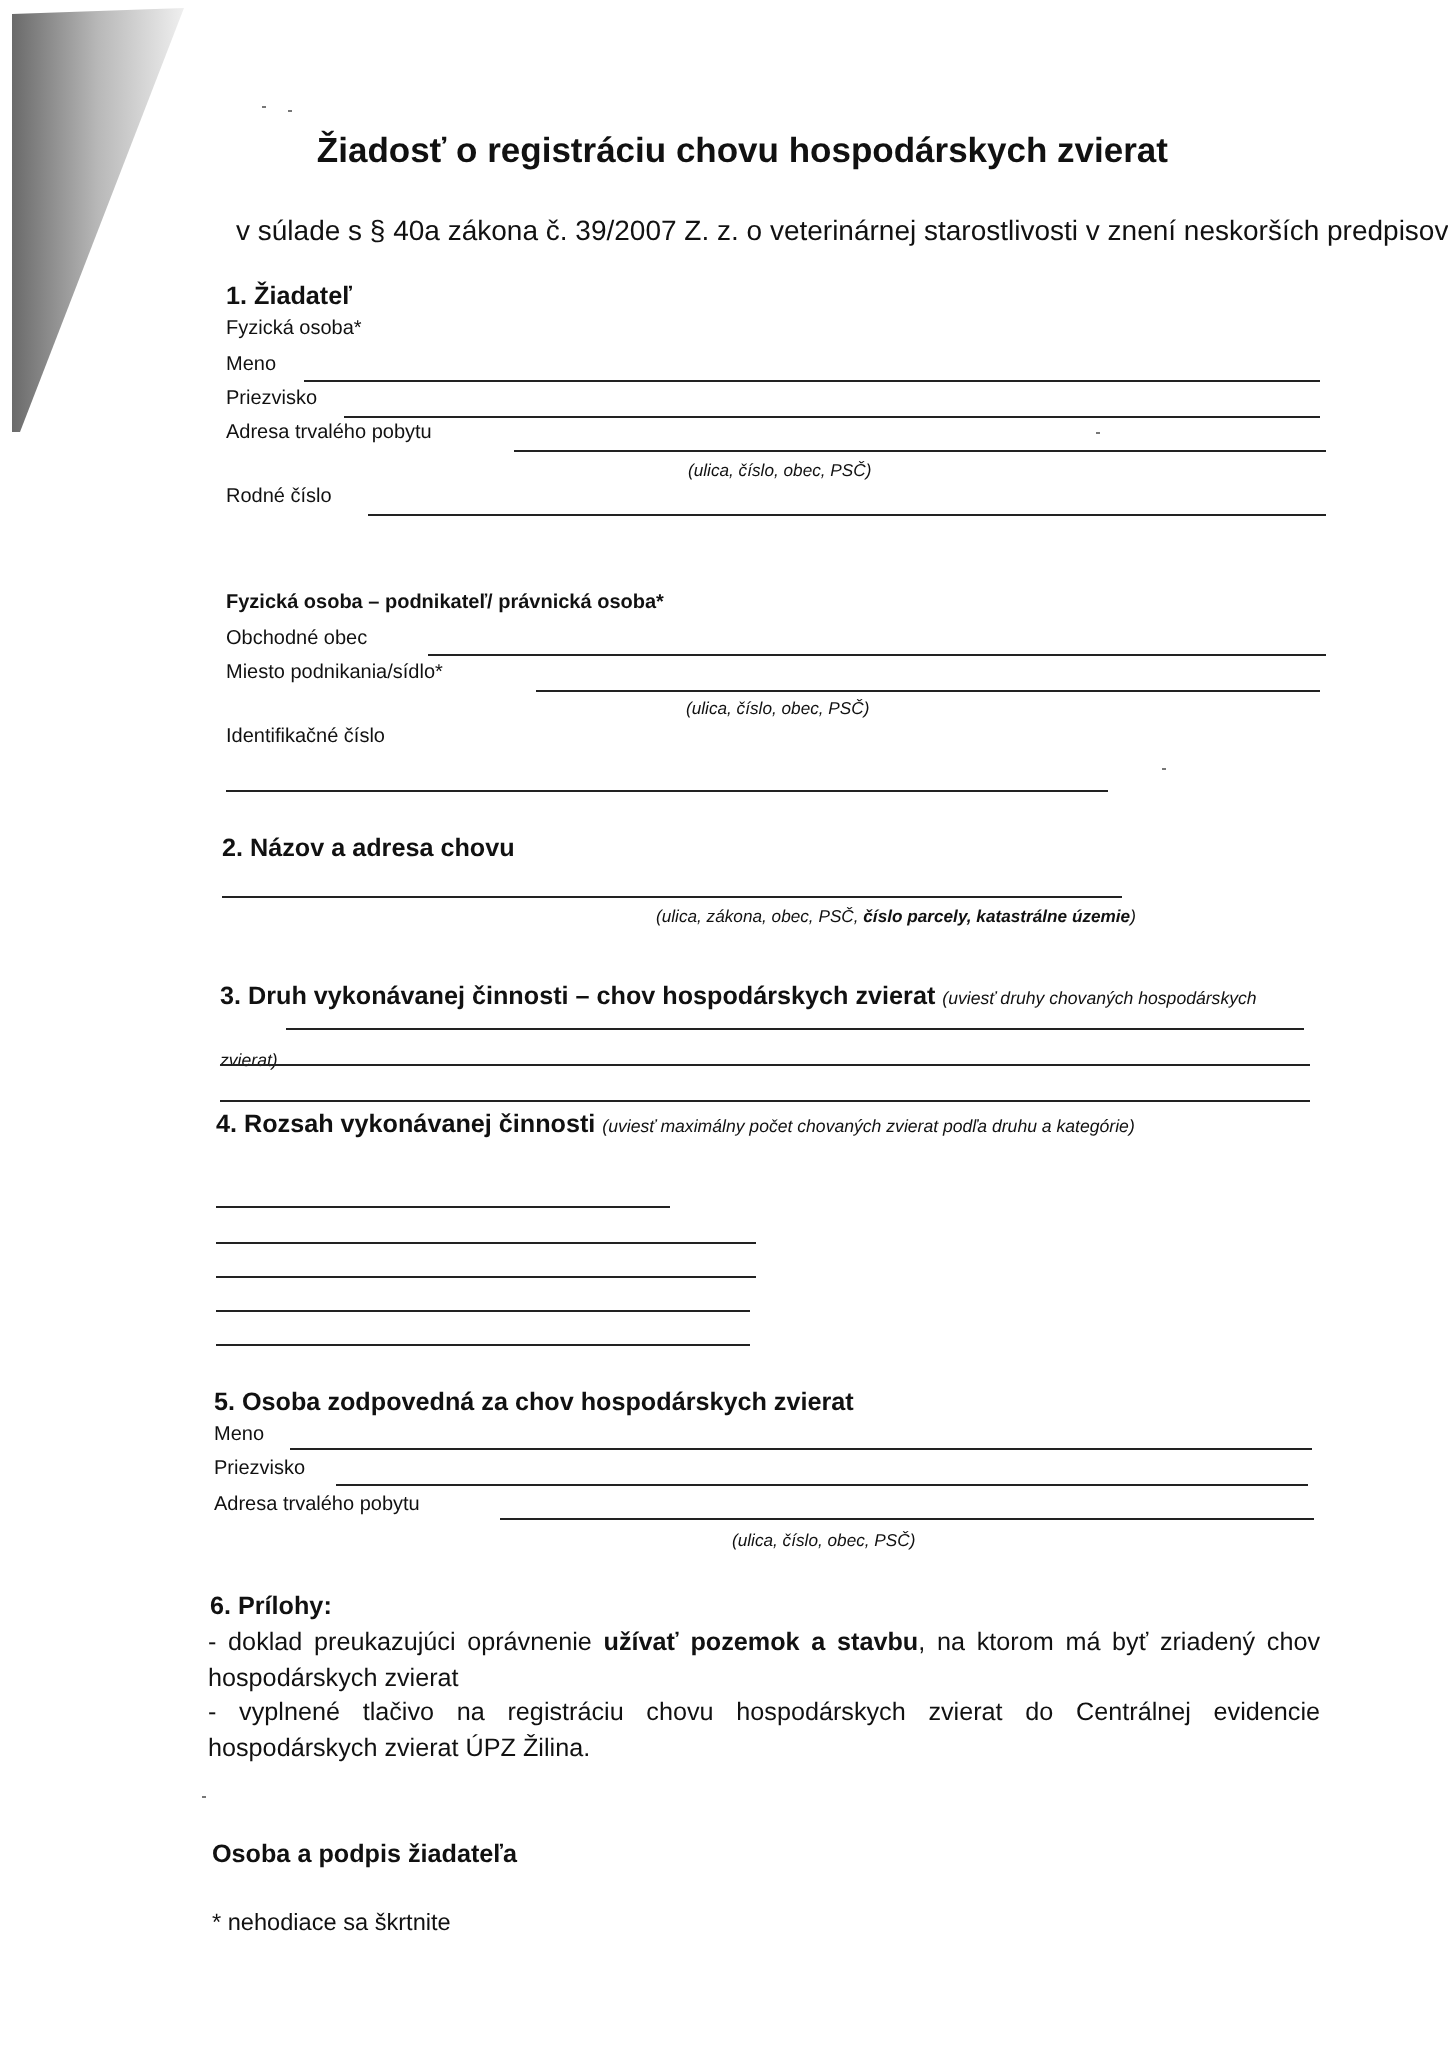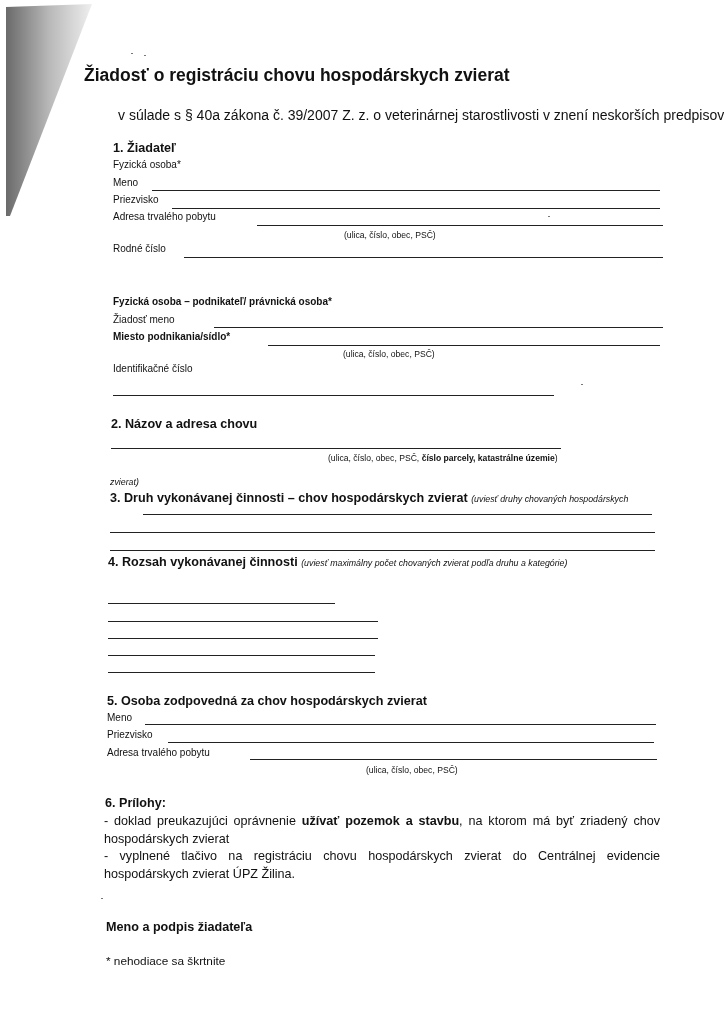--- a/index.html
+++ b/index.html
@@ -1,25 +1,25 @@
 <!DOCTYPE html>
 <html><head>
   <meta charset="utf-8">
   <style>
     html, body { margin: 0; padding: 0; background: #ffffff; }
     body { width: 724px; height: 1024px; position: relative; overflow: hidden;
            font-family: "Liberation Sans", sans-serif; color: #111; }
     .page { position: absolute; left: 0; top: 0; width: 724px; height: 1024px; background: #fff; }
     .curl { position: absolute; left: 4px; top: 4px; width: 90px; height: 215px; }
     .t { position: absolute; white-space: nowrap; line-height: 1; }
-    .title { left: 0; width: 584px; text-align: left; top: 67px; font-size: 17.5px; font-weight: bold; padding-left: 84px; box-sizing: border-box; }
+    .title { left: 0; width: 584px; text-align: right; top: 67px; font-size: 17.5px; font-weight: bold; padding-left: 120px; box-sizing: border-box; }
     .subtitle { left: 118px; top: 108px; font-size: 14px; }
     .h { font-size: 12.6px; font-weight: bold; }
     .lbl { font-size: 10px; }
-    .hint { font-size: 8.6px; }
+    .hint { font-size: 8.6px; font-style: italic; }
     .hint b { font-weight: bold; }
     .hint-inline { font-size: 8.8px; font-style: italic; font-weight: normal; }
     .line { position: absolute; height: 0; border-top: 1.3px solid #222; }
     .field { position: absolute; }
     .para { position: absolute; left: 104px; width: 556px; font-size: 12.6px; line-height: 17.5px; text-align: justify; }
     .para b { font-weight: bold; }
     .speck { position: absolute; width: 2px; height: 1px; background: #777; }
   </style>
 </head>
 <body>
@@ -56,36 +56,36 @@
 
   <div class="t lbl" style="left:113px;top:212px;">Adresa trvalého pobytu</div>
   <div class="line field" style="left:257px;top:225px;width:406px;"></div>
   <div class="t hint" style="left:344px;top:231px;">(ulica, číslo, obec, PSČ)</div>
 
   <div class="t lbl" style="left:113px;top:244px;">Rodné číslo</div>
   <div class="line field" style="left:184px;top:257px;width:479px;"></div>
 
   <div class="t lbl" style="left:113px;top:297px;font-weight:bold;">Fyzická osoba – podnikateľ/ právnická osoba*</div>
 
-  <div class="t lbl" style="left:113px;top:315px;">Žiadosť meno</div>
+  <div class="t lbl" style="left:113px;top:315px;">Obchodné obec</div>
   <div class="line field" style="left:214px;top:327px;width:449px;"></div>
 
-  <div class="t lbl" style="left:113px;top:332px;font-weight:bold;">Miesto podnikania/sídlo*</div>
+  <div class="t lbl" style="left:113px;top:332px;">Miesto podnikania/sídlo*</div>
   <div class="line field" style="left:268px;top:345px;width:392px;"></div>
   <div class="t hint" style="left:343px;top:350px;">(ulica, číslo, obec, PSČ)</div>
 
   <div class="t lbl" style="left:113px;top:364px;text-align:center;">Identifikačné číslo</div>
   <div class="line field" style="left:113px;top:395px;width:441px;"></div>
 
   <div class="t h" style="left:111px;top:418px;">2. Názov a adresa chovu</div>
   <div class="line field" style="left:111px;top:448px;width:450px;"></div>
-  <div class="t hint" style="left:328px;top:454px;"><span>(ulica, číslo, obec, PSČ, </span><b>číslo parcely, katastrálne územie</b><span>)</span></div>
+  <div class="t hint" style="left:328px;top:454px;"><span>(ulica, zákona, obec, PSČ, </span><b>číslo parcely, katastrálne územie</b><span>)</span></div>
 
   <div class="t h" style="left:110px;top:492px;"><span>3. Druh vykonávanej činnosti – chov hospodárskych zvierat</span> <span class="hint-inline">(uviesť druhy chovaných hospodárskych</span></div>
-  <div class="t hint-inline" style="left:110px;top:478px;">zvierat)</div>
+  <div class="t hint-inline" style="left:110px;top:526px;">zvierat)</div>
   <div class="line field" style="left:143px;top:514px;width:509px;"></div>
   <div class="line field" style="left:110px;top:532px;width:545px;"></div>
   <div class="line field" style="left:110px;top:550px;width:545px;"></div>
 
   <div class="t h" style="left:108px;top:556px;"><span>4. Rozsah vykonávanej činnosti</span> <span class="hint-inline">(uviesť maximálny počet chovaných zvierat podľa druhu a kategórie)</span></div>
   <div class="line field" style="left:108px;top:603px;width:227px;"></div>
   <div class="line field" style="left:108px;top:621px;width:270px;"></div>
   <div class="line field" style="left:108px;top:638px;width:270px;"></div>
   <div class="line field" style="left:108px;top:655px;width:267px;"></div>
   <div class="line field" style="left:108px;top:672px;width:267px;"></div>
@@ -96,16 +96,16 @@
   <div class="t lbl" style="left:107px;top:730px;">Priezvisko</div>
   <div class="line field" style="left:168px;top:742px;width:486px;"></div>
   <div class="t lbl" style="left:107px;top:748px;">Adresa trvalého pobytu</div>
   <div class="line field" style="left:250px;top:759px;width:407px;"></div>
   <div class="t hint" style="left:366px;top:766px;">(ulica, číslo, obec, PSČ)</div>
 
   <div class="t h" style="left:105px;top:797px;">6. Prílohy:</div>
   <div class="para" style="top:813px;"><span>- doklad preukazujúci oprávnenie </span><b>užívať pozemok a stavbu</b><span>, na ktorom má byť zriadený chov hospodárskych zvierat</span></div>
   <div class="para" style="top:848px;">- vyplnené tlačivo na registráciu chovu hospodárskych zvierat do Centrálnej evidencie hospodárskych zvierat ÚPZ Žilina.</div>
 
-  <div class="t h" style="left:106px;top:921px;">Meno a podpis žiadateľa</div>
+  <div class="t h" style="left:106px;top:921px;">Osoba a podpis žiadateľa</div>
 
   <div class="t lbl" style="left:106px;top:956px;font-size:11.8px;">* nehodiace sa škrtnite</div>
 </div>
 
 </body></html>

